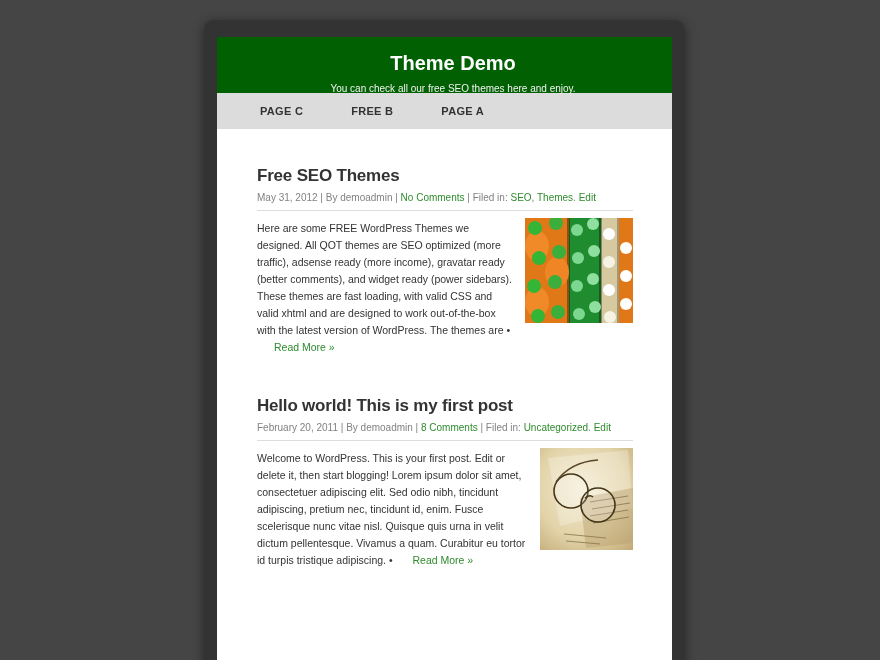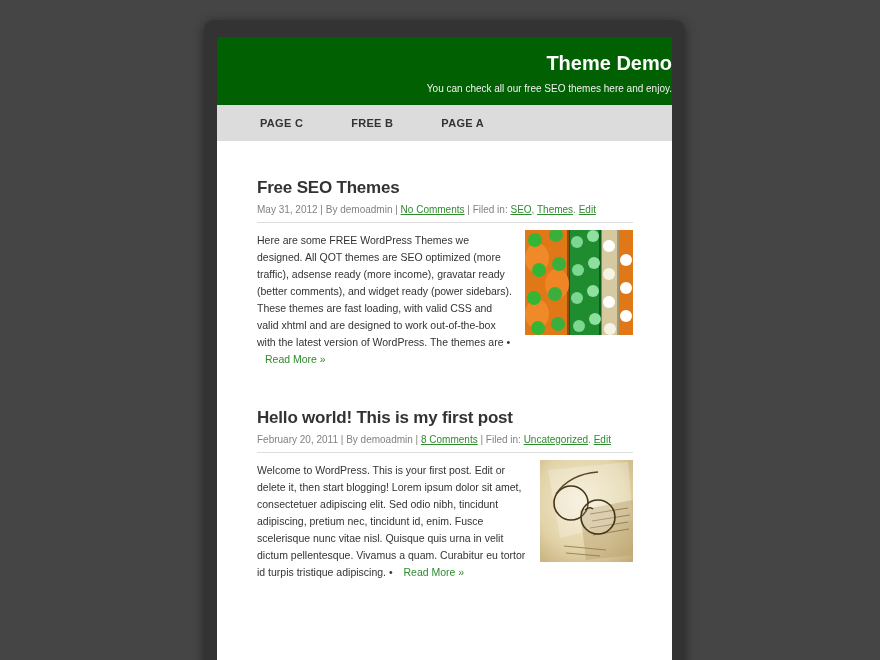--- a/index.html
+++ b/index.html
@@ -13,22 +13,22 @@
   .site-wrapper {
     position: absolute; left: 204px; top: 20px;
     width: 481px; min-height: 760px;
     background: #333333;
     border-radius: 10px;
     padding: 17px 13px 40px 13px;
     box-shadow: 0 2px 12px rgba(0,0,0,0.45);
   }
   .site-header {
     background: #006002;
-    height: 68px;
-    text-align: right;
+    height: 56px;
+    text-align: center;
     padding-top: 13px;
     padding-left: 17px;
   }
   .site-title {
     margin: 0;
     font-size: 20px; font-weight: bold; color: #ffffff;
     line-height: 26px;
   }
   .site-tagline {
     margin-top: 7px;
@@ -54,31 +54,31 @@
   .post-title {
     margin: 12px 0 6px 0;
     font-size: 17px; font-weight: bold; color: #333333;
     letter-spacing: -0.2px;
   }
   .post-meta {
     font-size: 10px; color: #828282;
     padding-bottom: 7px;
     border-bottom: 1px solid #dddddd;
   }
-  .meta-link { color: #2e8b2e; cursor: pointer; text-decoration: underline; }
+  .meta-link { color: #2e8b2e; cursor: pointer; }
   .post-body {
     margin-top: 9px;
     font-size: 10.5px; line-height: 17px; color: #333333;
   }
   .thumb {
     float: right;
     margin: -2px 0 6px 12px;
     display: block;
   }
-  .read-more { color: #2e8b2e; margin-left: 8px; cursor: pointer; text-decoration: none; }
+  .read-more { color: #2e8b2e; margin-left: 17px; cursor: pointer; text-decoration: none; }
 </style>
 </head>
 <body>
 
 <div class="site-wrapper">
 
   <header class="site-header">
     <h1 class="site-title">Theme Demo</h1>
     <div class="site-tagline">You can check all our free SEO themes here and enjoy.</div>
   </header>

